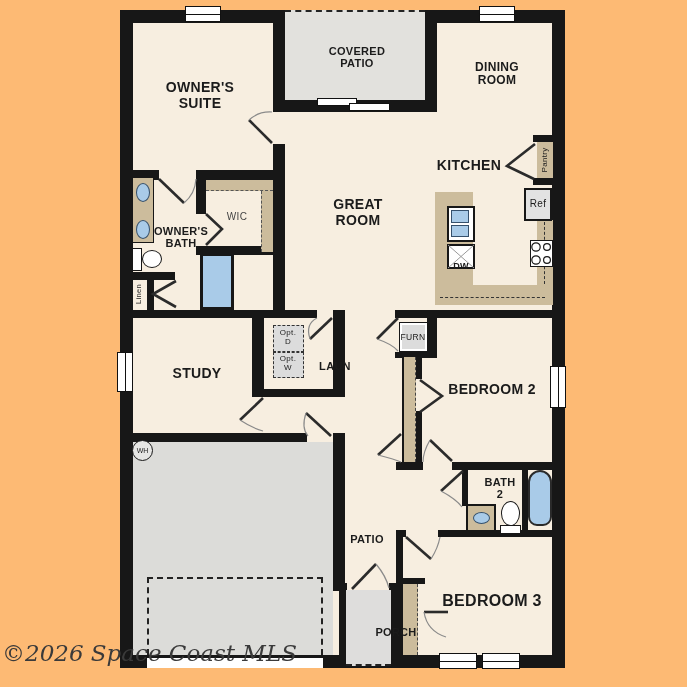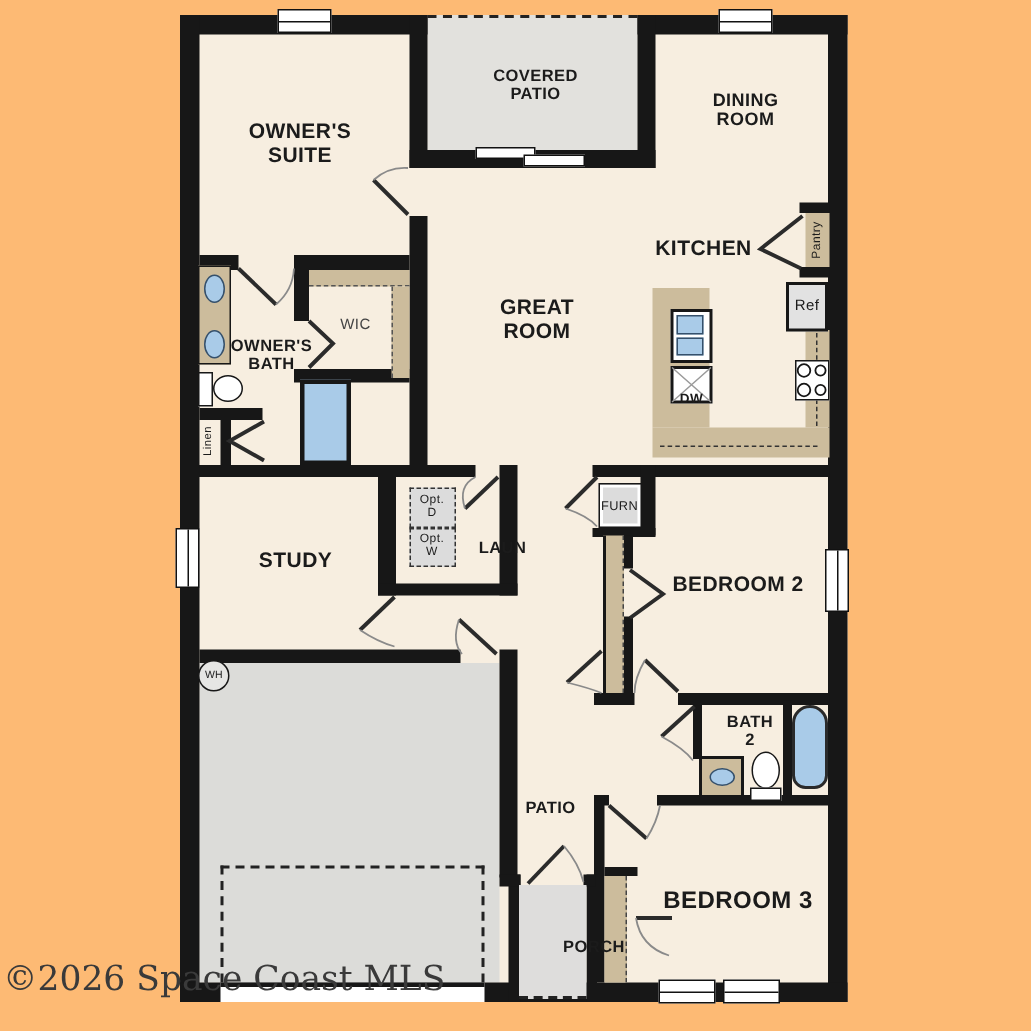--- a/index.html
+++ b/index.html
@@ -14,21 +14,21 @@
        text-align:center;white-space:pre-line;line-height:1.12;letter-spacing:.3px;}
   .rot{transform:translate(-50%,-50%) rotate(-90deg);}
   .win{position:absolute;background:#fff;border:1.5px solid #111;box-sizing:border-box;}
   .win-h:after{content:"";position:absolute;left:0;right:0;top:50%;border-top:1.5px solid #111;}
   .win-v:after{content:"";position:absolute;top:0;bottom:0;left:50%;border-left:1.5px solid #111;}
   .dashbox{position:absolute;border:1.5px dashed #333;box-sizing:border-box;}
   svg.overlay{position:absolute;left:0;top:0;pointer-events:none;}
   .doorleaf{stroke:#2b2b2b;stroke-width:2.6;fill:none;}
   .doorarc{stroke:#8a8a8a;stroke-width:1.2;fill:none;}
   .watermark{position:absolute;left:2px;top:640px;font-family:"DejaVu Serif",serif;
-             font-size:23px;color:#3a3a3a;letter-spacing:0px;z-index:60;}
+             font-size:23px;color:#3a3a3a;letter-spacing:0px;z-index:60;font-style:italic;}
   .fixture{position:absolute;box-sizing:border-box;}
 </style>
 </head>
 <body>
 
 <div id="canvas">
 
   <div class="abs floor" style="left:120px;top:10px;width:445px;height:658px;"></div>
 
   <div class="abs" style="left:285px;top:10px;width:140px;height:92px;background:#e2e1dd;border-top:2px dashed #222;box-sizing:border-box;"></div>

